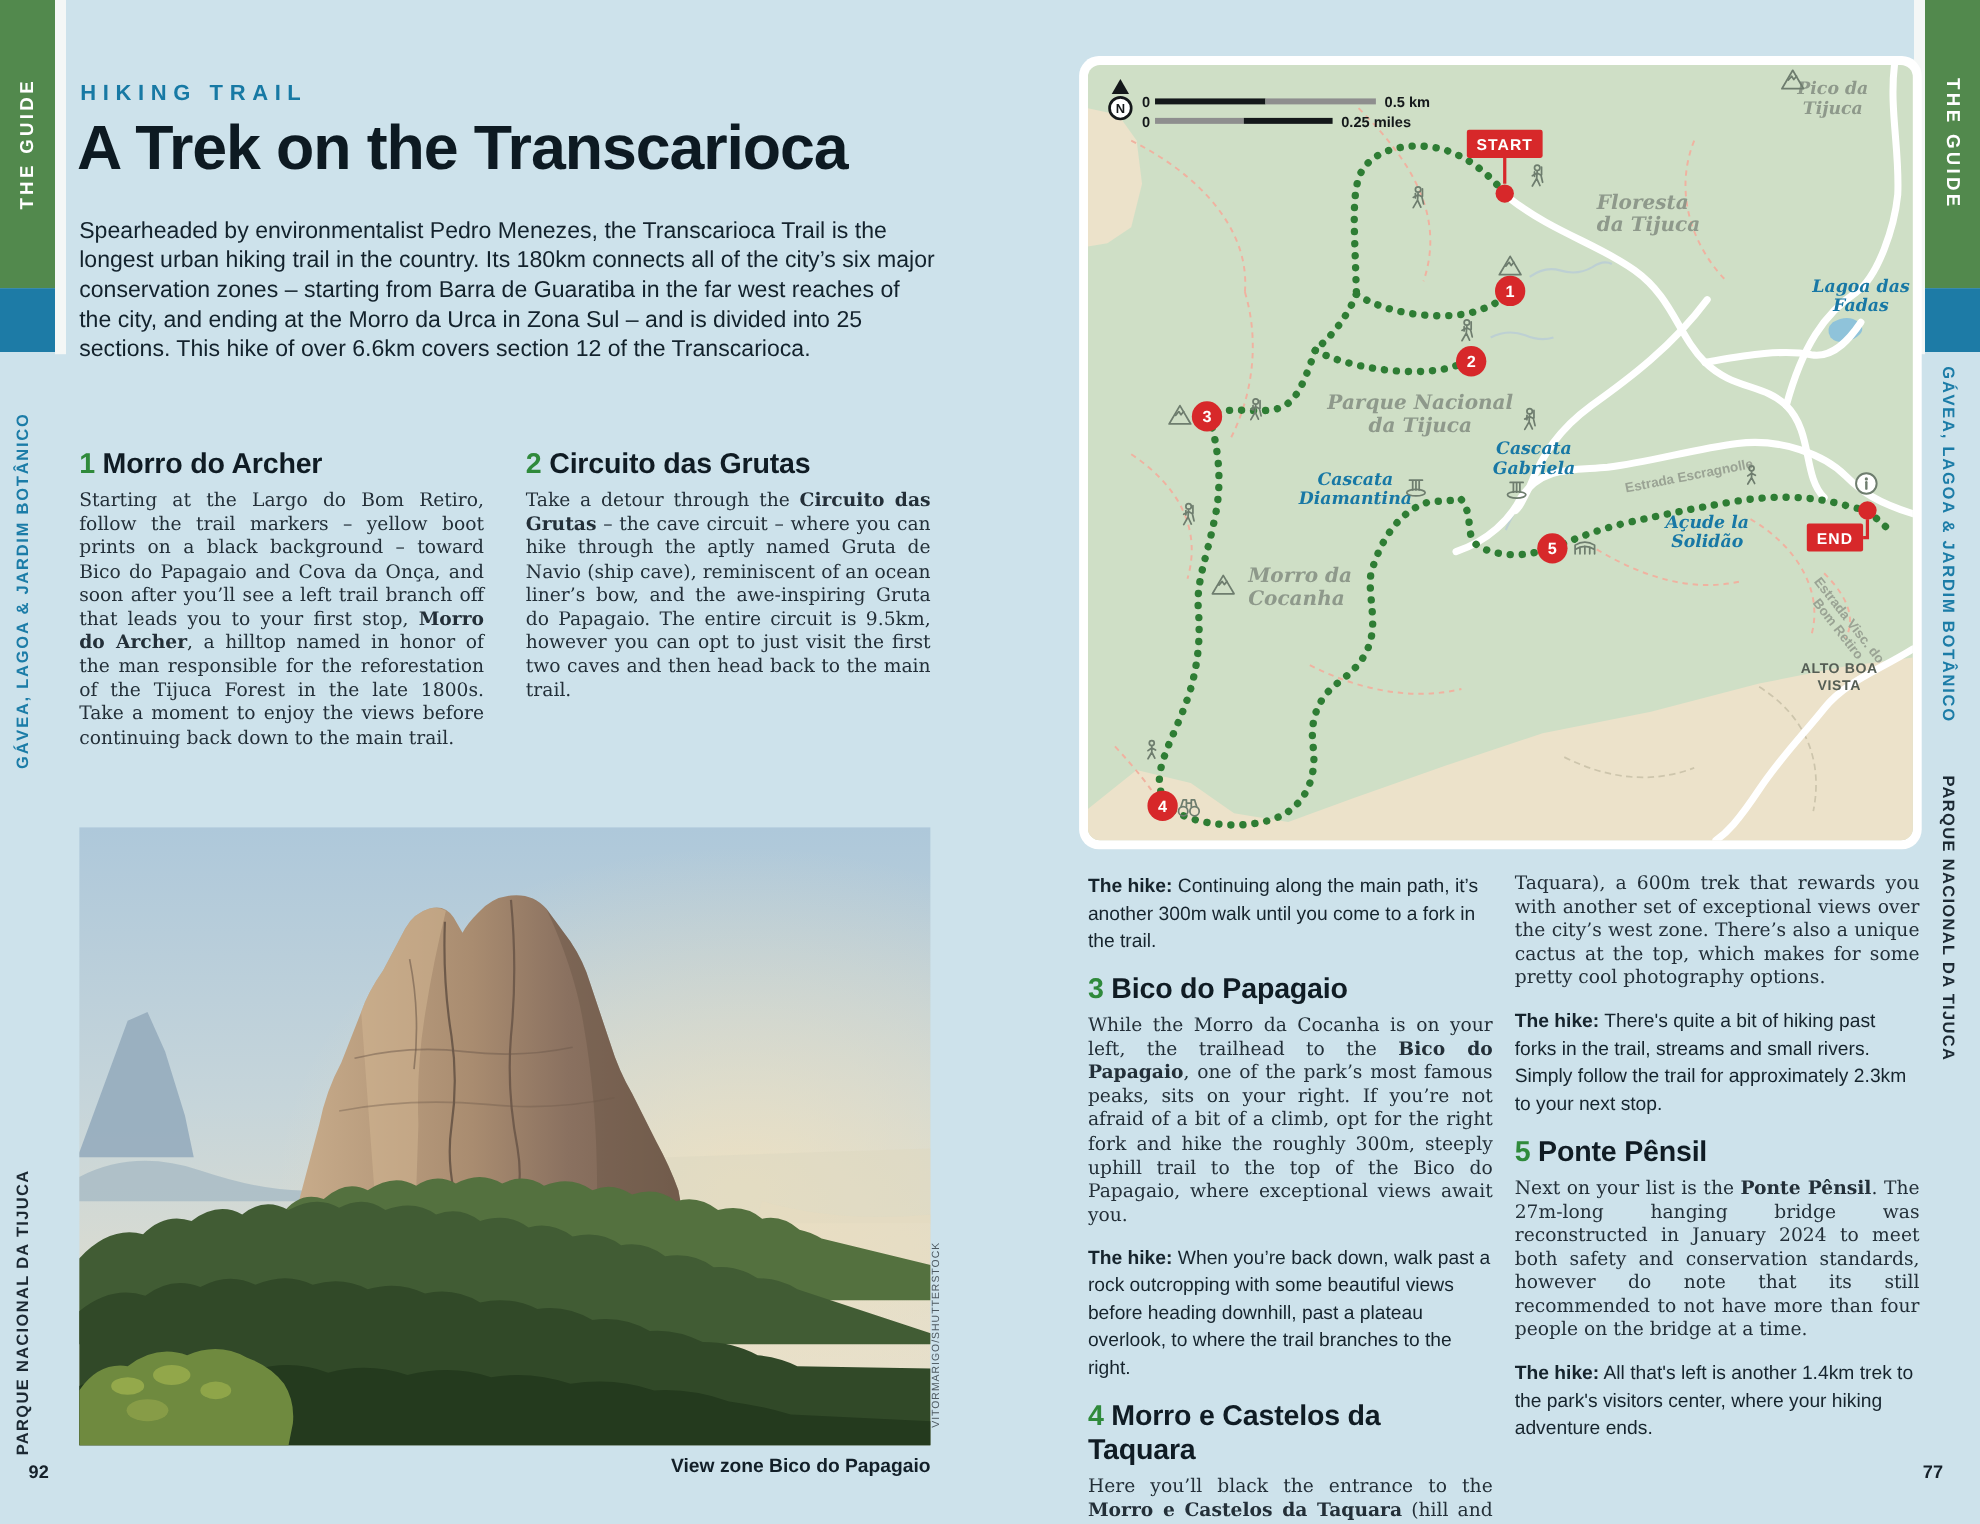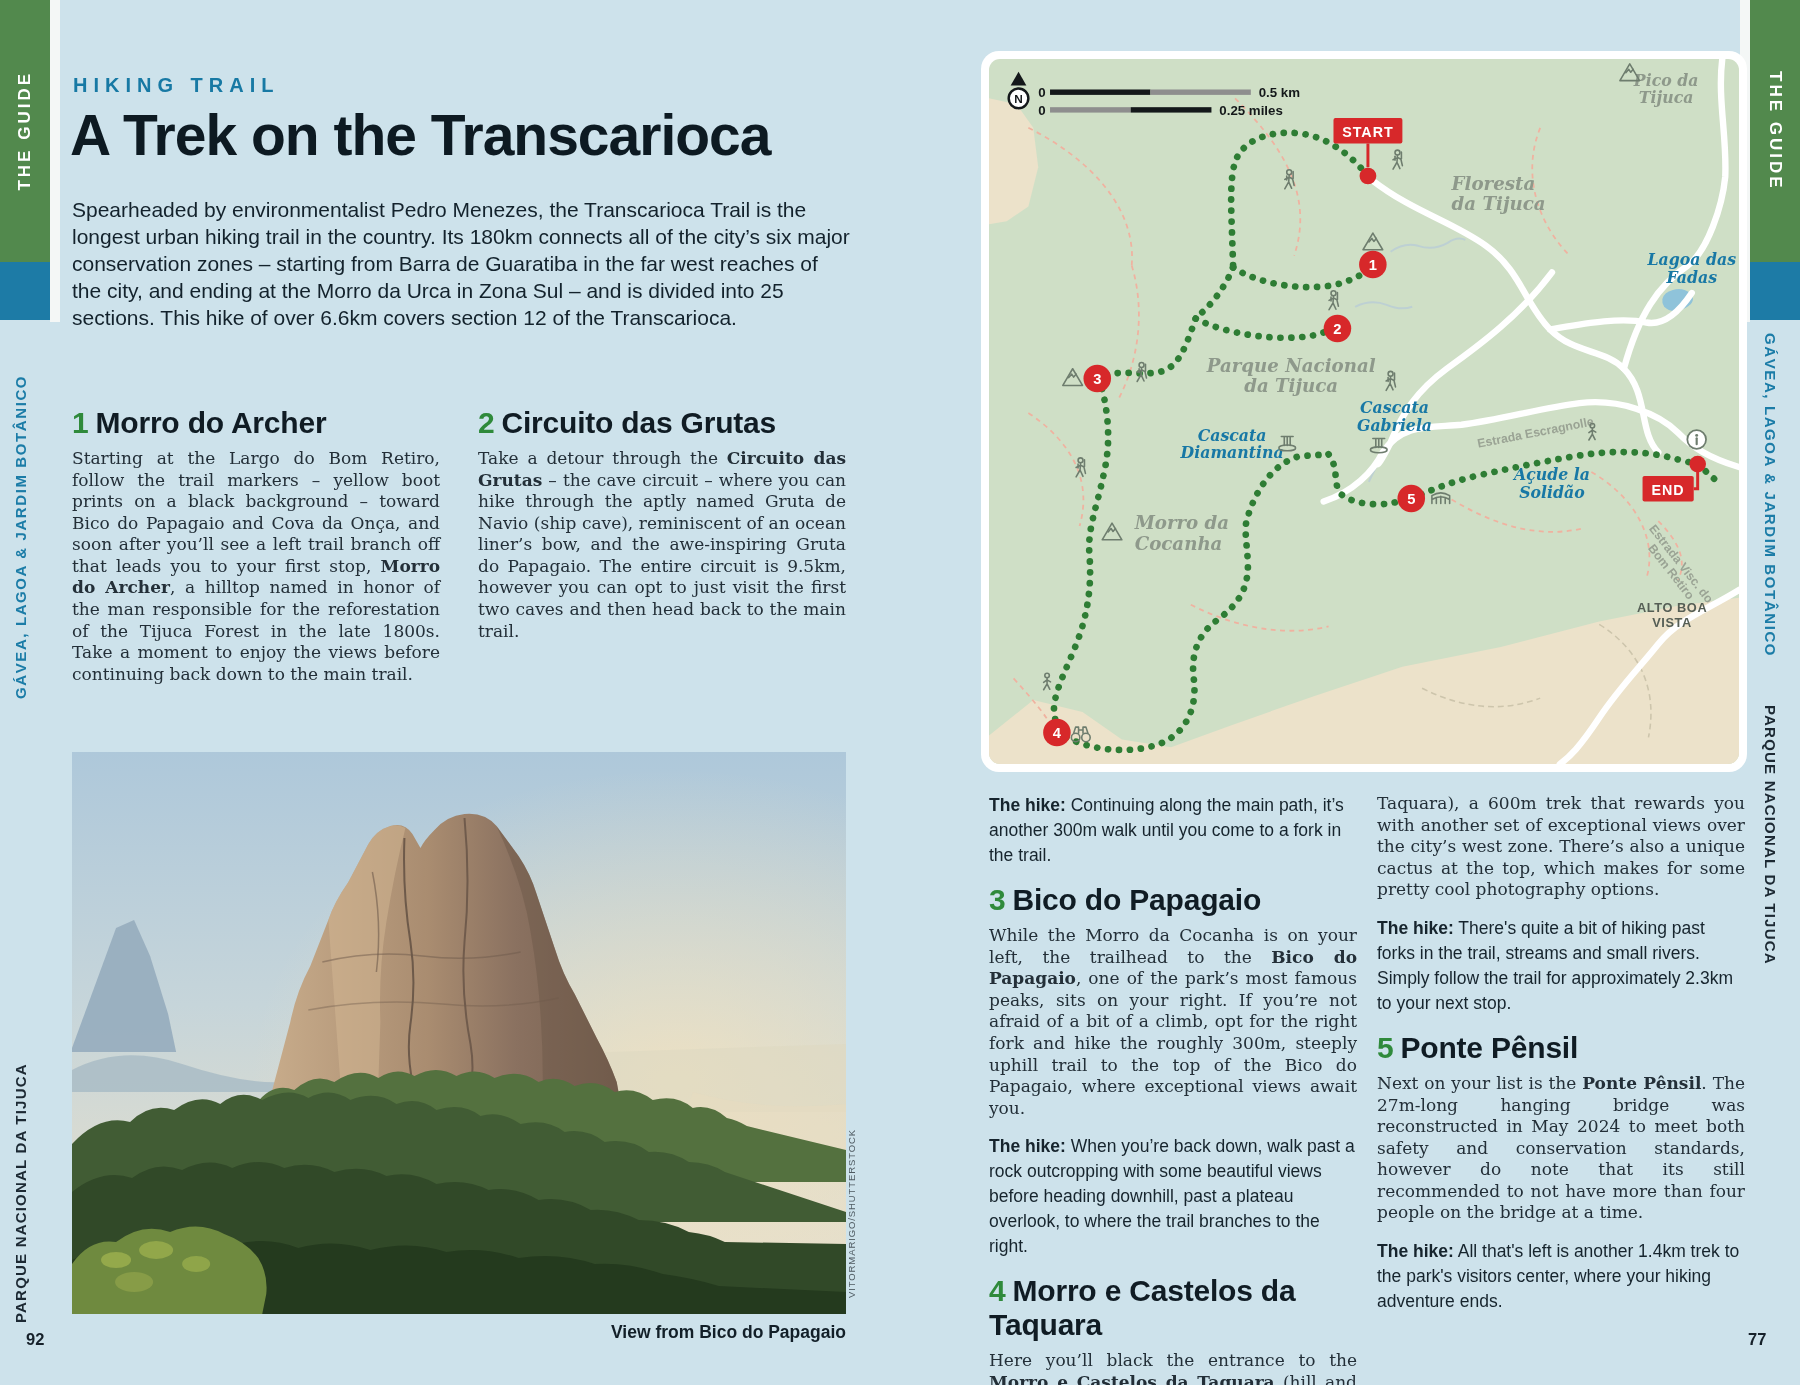--- a/index.html
+++ b/index.html
@@ -14,21 +14,21 @@
   .vtext.up{transform:rotate(180deg)}
   .guide-label{color:#fff;font-size:17px;letter-spacing:3px;writing-mode:vertical-rl;white-space:nowrap;font-weight:700}
   .guide-label.up{transform:rotate(180deg)}
   .sec-teal{color:#1b7ca7;font-size:15px;letter-spacing:1.6px}
   .sec-black{color:#1c2933;font-size:15px;letter-spacing:1.2px}
   .kicker{position:absolute;left:73px;top:74px;font-weight:700;font-size:20px;letter-spacing:6px;color:#1779a4}
   .title{position:absolute;left:70px;top:102px;font-size:57px;font-weight:700;letter-spacing:-1px;color:#0d1a22}
   .intro{position:absolute;left:72px;top:196px;width:778px;font-size:21px;line-height:1.29;color:#13222c}
   .col{position:absolute;width:368px}
   .col>:first-child{margin-top:0}
-  .col h3{font-size:30px;margin:4px 0 8px;color:#101c24;letter-spacing:-.2px}
+  .col h3{font-size:26px;margin:4px 0 8px;color:#101c24;letter-spacing:-.2px}
   .col h3 .num{color:#2f8a3b;margin-right:7px}
   .col p.serif{font-family:"DejaVu Serif","Liberation Serif",serif;font-size:17px;line-height:1.27;text-align:justify;color:#232f38;margin:0 0 15px}
   .seg-b{font-weight:700}
   .col p.hike{font-size:17.5px;line-height:1.43;color:#16242d;margin:0 0 15px}
   #photo{position:absolute;left:72px;top:752px;width:774px;height:562px}
   .caption{position:absolute;left:72px;top:1322px;width:774px;text-align:right;font-weight:700;font-size:17.5px;color:#121f28}
   .credit{position:absolute;left:846px;top:1108px;height:190px;writing-mode:vertical-rl;transform:rotate(180deg);font-size:9.5px;letter-spacing:.9px;color:#4e5a61}
   .pagenum{position:absolute;top:1330px;font-weight:700;font-size:16.5px;color:#16212a}
   .pagenum.l{left:26px}.pagenum.r{left:1748px}
   #map{position:absolute;left:981px;top:51px;width:766px;height:721px;background:#fff;border-radius:18px;box-sizing:border-box;padding:8px}
@@ -119,21 +119,21 @@
   <path d="M0,430 L0,392 q28,-30 58,-22 q20,-20 44,-12 q24,-18 46,-6 q20,-16 42,-4 q26,-14 46,-2 q22,-12 42,2 q26,-10 46,4 q22,-8 40,6 q26,-8 44,6 q20,-6 40,8 q26,-6 44,8 q22,-4 40,10 q26,-4 44,10 q22,-2 40,10 q20,0 36,10 L773,460 L773,470 L0,470 Z" fill="#415c34"></path>
   <path d="M0,470 L0,440 q30,-24 60,-14 q24,-18 50,-8 q26,-14 50,-2 q28,-12 52,0 q26,-8 50,4 q28,-8 52,4 q26,-6 50,8 q28,-6 52,6 q26,-4 50,10 q28,-4 52,10 q24,-2 48,10 q28,0 50,12 q20,2 36,10 L773,492 L773,562 L0,562 Z" fill="#314928"></path>
   <path d="M0,562 L0,508 q40,-20 78,-8 q36,-16 72,-4 q40,-14 76,0 q36,-10 72,2 q40,-10 76,2 q36,-6 72,6 q40,-6 76,6 q34,-2 68,10 q30,4 56,12 L773,540 L773,562 Z" fill="#243a1e"></path>
   <path d="M0,562 L0,512 q18,-26 44,-22 q26,-20 54,-10 q28,-12 54,2 q22,8 34,24 q10,16 8,36 L190,562 Z" fill="#6f8a3f"></path>
   <ellipse cx="44" cy="508" rx="15" ry="8" fill="#9db04f" opacity="0.8"></ellipse>
   <ellipse cx="84" cy="498" rx="17" ry="9" fill="#9db04f" opacity="0.75"></ellipse>
   <ellipse cx="124" cy="512" rx="14" ry="8" fill="#9db04f" opacity="0.7"></ellipse>
   <ellipse cx="62" cy="530" rx="19" ry="10" fill="#8da04a" opacity="0.8"></ellipse>
 </svg>
 </div>
-<div class="caption">View from Bico do Papagaio</div>
+<div class="caption">View zone Bico do Papagaio</div>
 <div class="credit">VITORMARIGO/SHUTTERSTOCK</div>
 
 <div class="pagenum l">92</div>
 <div class="pagenum r">77</div>
 
 <div id="map">
 <svg id="mapsvg" width="100%" height="100%" viewBox="0 0 762 717" preserveAspectRatio="none">
   <defs>
     <g id="icon-peak" class="micon">
           <path d="M1,19 L11,2 L21,19 Z"></path>
@@ -293,15 +293,15 @@
     <h3><span class="num">3</span>Bico do Papagaio</h3>
     <p class="serif"><span>While the Morro da Cocanha is on your left, the trailhead to the </span><span class="seg-b">Bico do Papagaio</span><span>, one of the park’s most famous peaks, sits on your right. If you’re not afraid of a bit of a climb, opt for the right fork and hike the roughly 300m, steeply uphill trail to the top of the Bico do Papagaio, where exceptional views await you.</span></p>
     <p class="hike"><b>The hike:</b> When you’re back down, walk past a rock outcropping with some beautiful views before heading downhill, past a plateau overlook, to where the trail branches to the right.</p>
     <h3><span class="num">4</span>Morro e Castelos da Taquara</h3>
     <p class="serif"><span>Here you’ll black the entrance to the </span><span class="seg-b">Morro e Castelos da Taquara</span><span> (hill and castle of</span></p>
   </div>
 <div class="col" style="left:1377px;top:793px">
     <p class="serif"><span>Taquara), a 600m trek that rewards you with another set of exceptional views over the city’s west zone. There’s also a unique cactus at the top, which makes for some pretty cool photography options.</span></p>
     <p class="hike"><b>The hike:</b> There's quite a bit of hiking past forks in the trail, streams and small rivers. Simply follow the trail for approximately 2.3km to your next stop.</p>
     <h3><span class="num">5</span>Ponte Pênsil</h3>
-    <p class="serif"><span>Next on your list is the </span><span class="seg-b">Ponte Pênsil</span><span>. The 27m-long hanging bridge was reconstructed in May 2024 to meet both safety and conservation standards, however do note that its still recommended to not have more than four people on the bridge at a time.</span></p>
+    <p class="serif"><span>Next on your list is the </span><span class="seg-b">Ponte Pênsil</span><span>. The 27m-long hanging bridge was reconstructed in January 2024 to meet both safety and conservation standards, however do note that its still recommended to not have more than four people on the bridge at a time.</span></p>
     <p class="hike"><b>The hike:</b> All that's left is another 1.4km trek to the park's visitors center, where your hiking adventure ends.</p>
   </div>
 
 </body></html>

